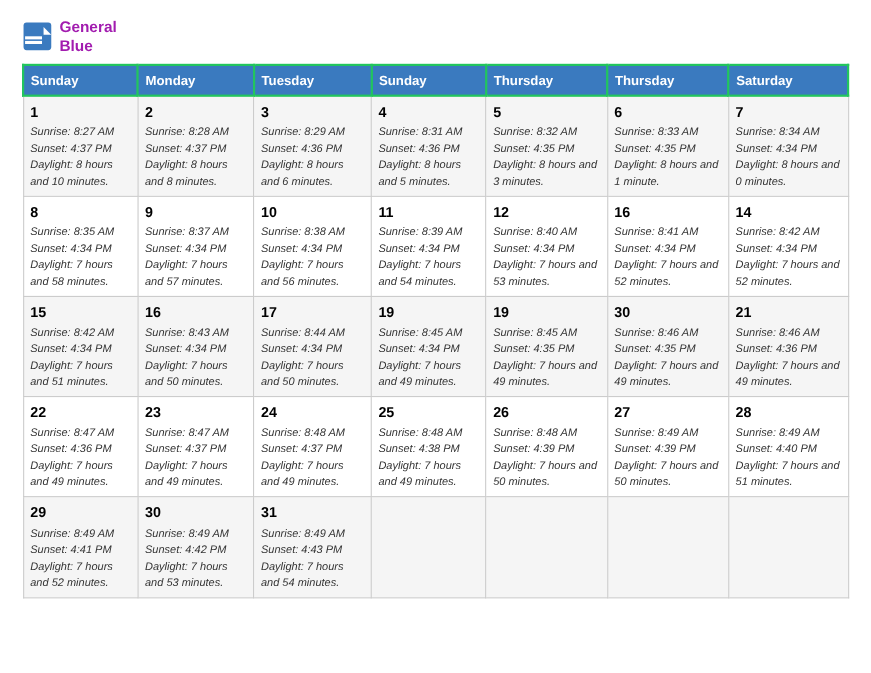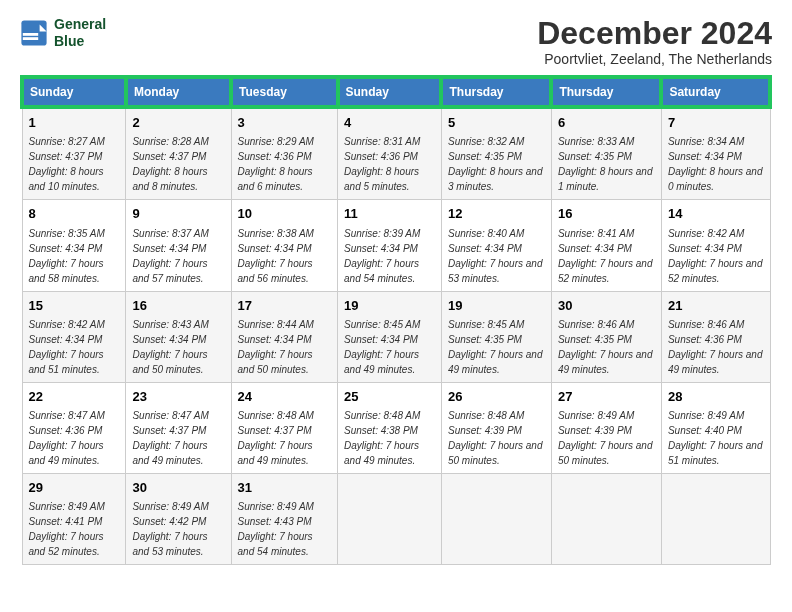--- a/index.html
+++ b/index.html
@@ -17,21 +17,21 @@
       margin-bottom: 8px;
     }
     .logo {
       display: flex;
       align-items: center;
       gap: 2px;
     }
     .logo-text {
       font-size: 14px;
       font-weight: bold;
-      color: #14532d;
+      color: #a21caf;
       line-height: 1.2;
     }
     .logo-text span { display: block; }
     .logo-icon {
       width: 28px;
       height: 28px;
       margin-right: 4px;
     }
     .title-block {
       text-align: right;
@@ -51,21 +51,21 @@
       border-collapse: collapse;
       font-size: 10.5px;
     }
     thead tr th {
       background-color: #3a7abf;
       color: #fff;
       text-align: left;
       padding: 6px 6px;
       font-size: 12px;
       font-weight: bold;
-      border: 4px solid #22c55e;
+      border: 2px solid #22c55e;
     }
     tbody tr td {
       vertical-align: top;
       padding: 5px 6px;
       border: 1px solid #ccc;
       min-height: 70px;
       line-height: 1.4;
     }
     tbody tr:nth-child(odd) td {
       background-color: #f5f5f5;
@@ -97,24 +97,20 @@
     <svg class="logo-icon" viewBox="0 0 40 40">
       <rect x="2" y="2" width="36" height="36" rx="4" fill="#3a7abf"></rect>
       <polygon points="28,8 38,18 28,18" fill="#fff"></polygon>
       <rect x="4" y="20" width="22" height="4" fill="#fff"></rect>
       <rect x="4" y="26" width="22" height="4" fill="#fff"></rect>
     </svg>
     <div class="logo-text">
       <span>General</span>
       <span>Blue</span>
     </div>
-  </div>
-  <div class="title-block">
-    <div class="main-title">December 2024</div>
-    <div class="subtitle">Poortvliet, Zeeland, The Netherlands</div>
   </div>
 </div>
 
 <table>
   <thead>
     <tr>
     <th>Sunday</th>
         <th>Monday</th>
         <th>Tuesday</th>
         <th>Sunday</th>

